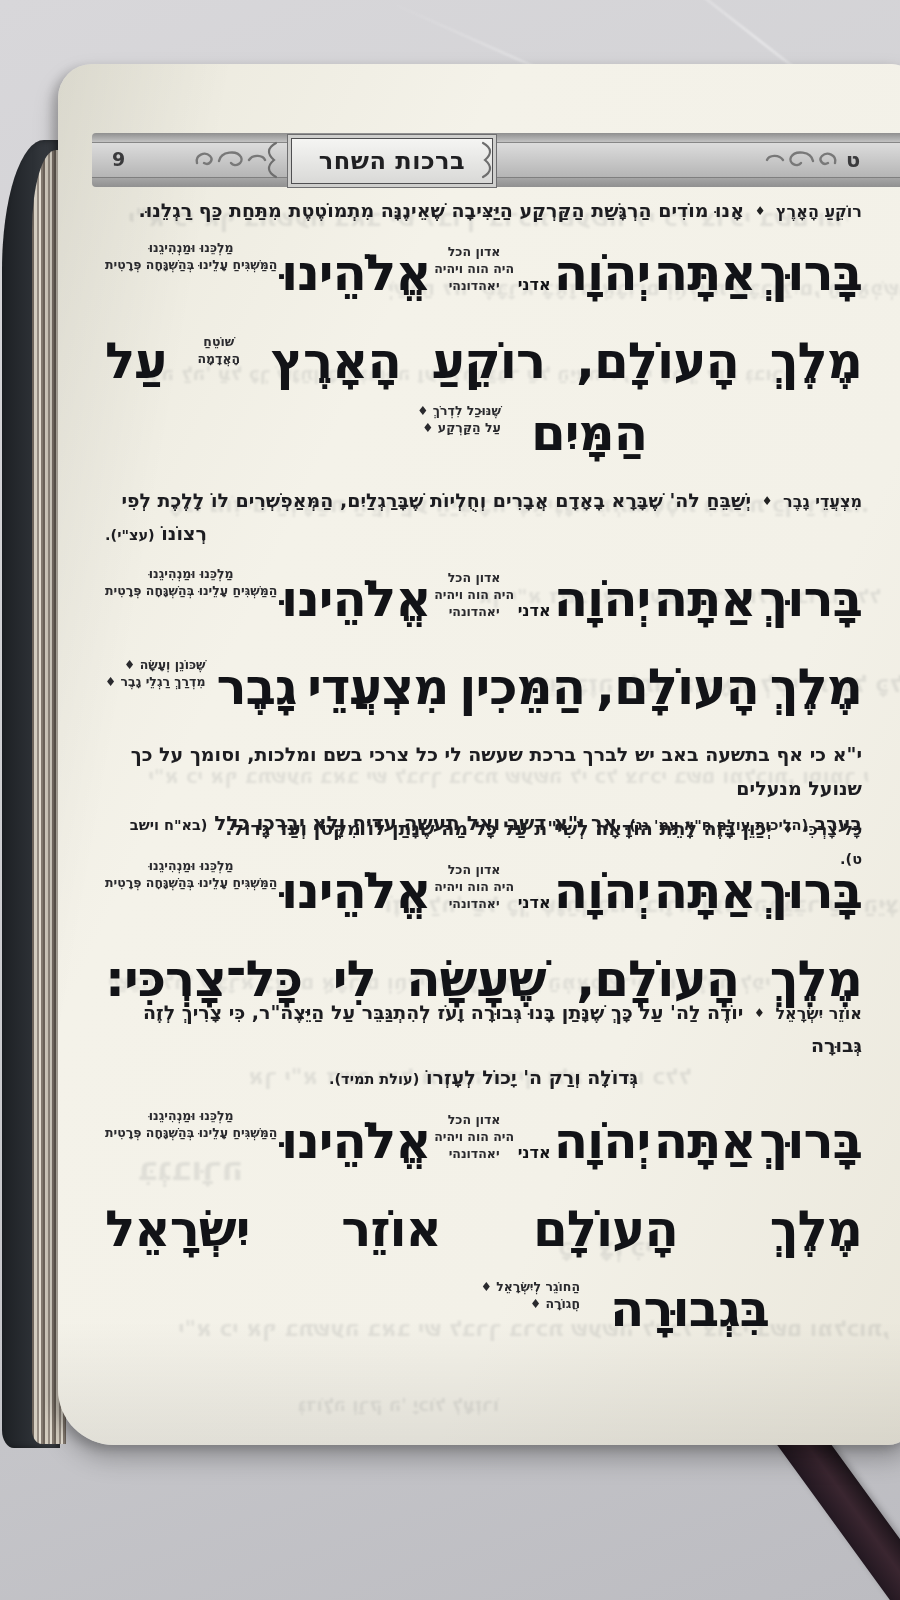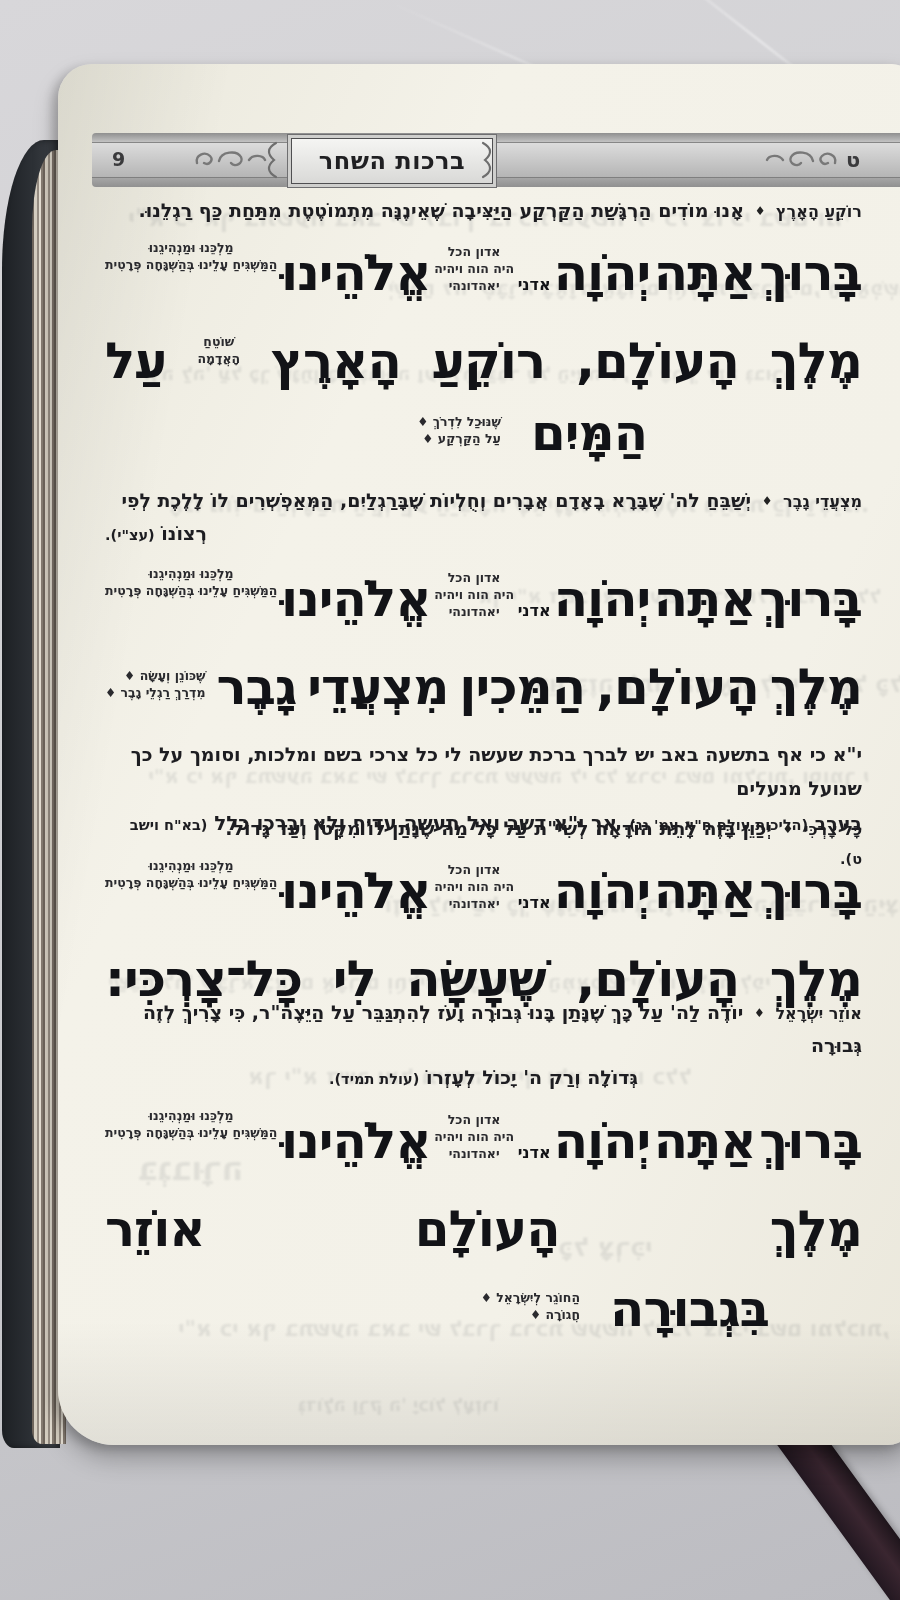--- a/index.html
+++ b/index.html
@@ -70,21 +70,21 @@
     font-size:50px;font-weight:700;line-height:1.5;color:#121317;letter-spacing:-1px;}
   .bigline.start{justify-content:flex-start;gap:30px;}
   .bw{white-space:nowrap;}
   .name-group{display:inline-flex;align-items:flex-end;}
   .adni{font-size:16px;font-weight:700;letter-spacing:0;padding-bottom:14px;margin-right:3px;text-align:center;}
   .notecol{display:flex;flex-direction:column;font-size:12.5px;font-weight:600;
     line-height:1.34;color:#2a2a2e;letter-spacing:0;text-align:center;white-space:nowrap;}
   .notecol.name-note{margin-top:8px;text-align:center;}
   .notecol.elo-note{margin-top:4px;}
   .notecol.inline-note{margin-top:10px;}
-  .notecol.tail-note{margin-top:18px;text-align:right;}
+  .notecol.tail-note{margin-top:7px;text-align:right;}
 </style>
 </head>
 <body>
 
 <div class="crease c1"></div>
 <div class="crease c2"></div>
 
 <div class="book">
   <div class="cover"></div>
   <div class="fore-edge"></div>
@@ -292,20 +292,21 @@
       <span class="bw">אֱלֹהֵינוּ</span>
       <span class="notecol elo-note">
         <span>מַלְכֵּנוּ וּמַנְהִיגֵנוּ</span>
         <span>הַמַּשְׁגִּיחַ עָלֵינוּ בְּהַשְׁגָּחָה פְּרָטִית</span>
       </span>
     </div>
     <div class="blk bigline" style="top:1128px">
       <span class="bw">מֶלֶךְ</span>
       <span class="bw">הָעוֹלָם</span>
       <span class="bw">אוֹזֵר</span>
+      <span class="bw">יִשְׂרָאֵל</span>
     </div>
     <div class="blk bigline start" style="top:1208px;padding-right:93px">
       <span class="bw">בִּגְבוּרָה</span>
       <span class="notecol tail-note">
         <span>הַחוֹגֵר לְיִשְׂרָאֵל ♦</span>
         <span>חֲגוֹרָה ♦</span>
       </span>
     </div>
 
   </div>

